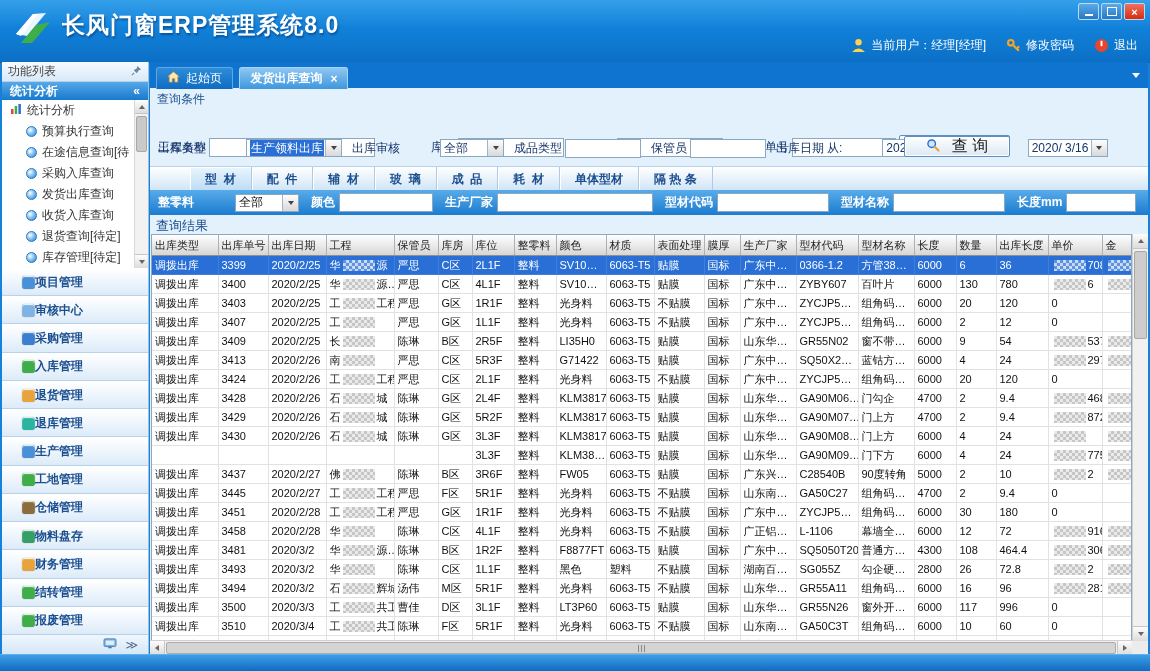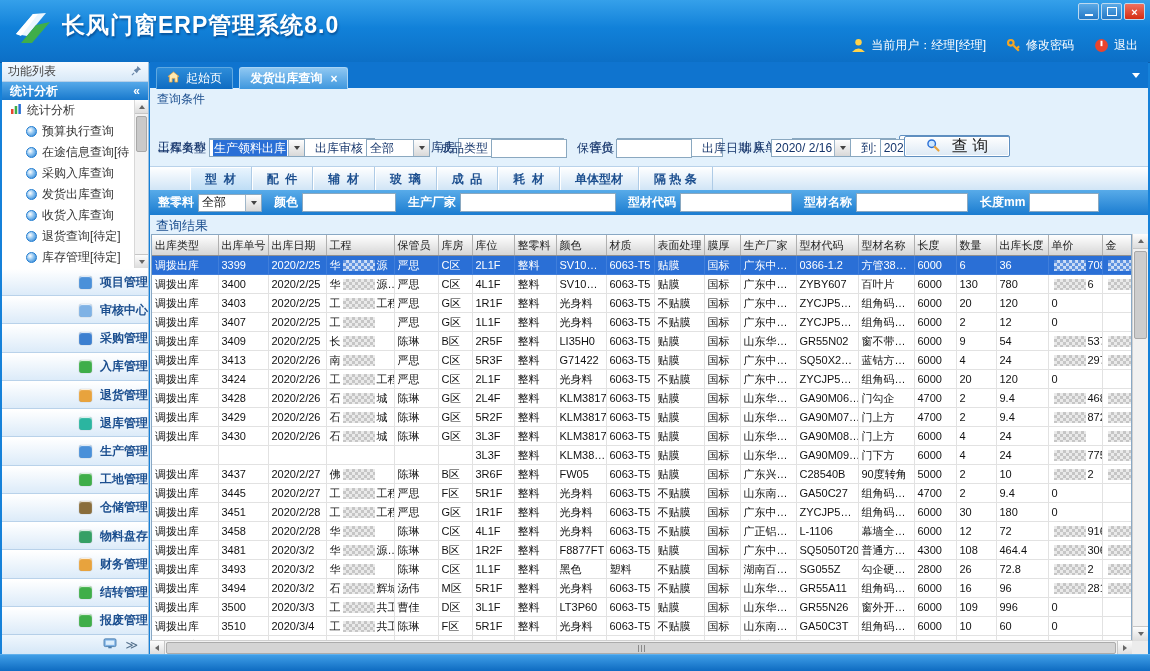--- a/index.html
+++ b/index.html
@@ -36,23 +36,23 @@
     background:radial-gradient(circle at 35% 35%,#ffffff 0%,#8cc2ef 45%,#1f7bd0 100%);border:1px solid #1f7bd0;}
   .treescroll{position:absolute;top:38px;right:0;width:13px;height:168px;background:#f2f2f2;border-left:1px solid #d8d8d8;}
   .tscroll-btn{height:13px;display:flex;align-items:center;justify-content:center;background:linear-gradient(#fdfdfd,#dcdcdc);border-bottom:1px solid #c6c6c6;}
   .tscroll-btn.bottom{position:absolute;bottom:0;left:0;right:0;border-top:1px solid #c6c6c6;border-bottom:none;}
   .tthumb{margin:2px 1px;height:34px;background:#c9c9c9;border:1px solid #a8a8a8;border-radius:2px;}
   .tri-up{width:0;height:0;border-left:3px solid transparent;border-right:3px solid transparent;border-bottom:4px solid #666;}
   .tri-down{width:0;height:0;border-left:3px solid transparent;border-right:3px solid transparent;border-top:4px solid #666;}
   .tri-left{width:0;height:0;border-top:3px solid transparent;border-bottom:3px solid transparent;border-right:4px solid #666;}
   .tri-right{width:0;height:0;border-top:3px solid transparent;border-bottom:3px solid transparent;border-left:4px solid #666;}
   .accordion{position:absolute;top:206px;left:0;right:0;bottom:20px;display:flex;flex-direction:column;}
-  .acc-item{flex:1;display:flex;align-items:center;gap:8px;
+  .acc-item{flex:1;display:flex;align-items:center;padding-left:20px;
     background:linear-gradient(#ffffff,#dcebf9);border-bottom:1px solid #b9d2ea;border-top:1px solid #fff;
-    font-size:12px;font-weight:bold;color:#1c4f8f;cursor:pointer;justify-content:flex-end;}
+    font-size:12px;font-weight:bold;color:#1c4f8f;cursor:pointer;}
   .acc-icon{width:13px;height:13px;border-radius:3px;box-shadow:inset 0 1px 1px rgba(255,255,255,.9),0 0 1px rgba(0,0,0,.45);}
   .sidestrip{position:absolute;bottom:0;left:0;right:0;height:20px;display:flex;align-items:center;justify-content:flex-end;
     gap:8px;padding-right:10px;background:linear-gradient(#f0f7fd,#d3e6f7);border-top:1px solid #b5cfe8;color:#55718d;font-size:12px;}
 
   
   .content{position:absolute;top:62px;left:150px;right:2px;bottom:16px;background:#e3f1fc;}
   .tabstrip{position:absolute;top:0;left:0;right:0;height:26px;background:#0f74cf;}
   .tab{display:inline-flex;align-items:center;gap:6px;height:21px;margin-top:5px;padding:0 10px;
     border-radius:3px 3px 0 0;color:#fff;font-size:12px;vertical-align:bottom;}
   .tab.home{margin-left:6px;background:linear-gradient(#2d8cd9,#0f6cc2);border:1px solid #5fa8e0;border-bottom:none;}
@@ -61,21 +61,21 @@
   .strip-caret{position:absolute;right:8px;top:11px;border-left:4px solid transparent;border-right:4px solid transparent;border-top:5px solid #fff;}
 
   .querypanel{position:absolute;top:26px;left:0;right:0;height:78px;border-bottom:1px solid #b9d4ea;}
   .qtitle{position:absolute;top:3px;left:7px;font-size:12px;color:#1c4f8f;}
   .qrow{position:absolute;left:0;right:0;height:24px;display:flex;align-items:center;font-size:12px;color:#15356b;}
   .qrow1{top:20px;margin-top:27px;} .qrow2{top:48px;}
   .qrow > *{flex:0 0 auto;}
   .qlabel{margin-left:10px;margin-right:3px;white-space:nowrap;}
   .qlabel.first{margin-left:8px;}
   .tbox{height:17px;border:1px solid #8aa8c0;background:#fff;font-size:12px;padding:0 2px;}
-  .selbox{display:inline-flex;align-items:stretch;height:18px;background:#fff;border:1px solid #8aa8c0;box-sizing:border-box;}
+  .selbox{display:inline-flex;align-items:stretch;height:18px;background:#fff;border:1px solid #8aa8c0;box-sizing:border-box;margin-left:37px;}
   .selbox .val{flex:1;display:flex;align-items:center;padding:0 3px;font-size:12px;white-space:nowrap;overflow:hidden;}
   .selbox.hl .val span{background:#2a6fd6;color:#fff;padding:0 1px;}
   .ddbtn{width:15px;display:flex;align-items:center;justify-content:center;
     background:linear-gradient(#fefefe,#d8d8d8);border-left:1px solid #9fb6c9;}
   .ddbtn i{border-left:3.5px solid transparent;border-right:3.5px solid transparent;border-top:4px solid #444;}
   .radio{width:12px;height:12px;border-radius:50%;border:1px solid #2a6fd6;background:#fff;margin-left:14px;position:relative;}
   .radio.on::after{content:'';position:absolute;left:2px;top:2px;width:6px;height:6px;border-radius:50%;background:#2a6fd6;}
   .rlabel{margin-left:3px;}
   .btn{display:inline-flex;align-items:center;justify-content:center;gap:12px;height:21px;padding:0 9px;
     border:1px solid #5f8fc0;border-radius:2px;background:linear-gradient(#fefefe,#dce9f5);
@@ -895,21 +895,21 @@
               <td>3L1F</td>
               <td>整料</td>
               <td>LT3P60</td>
               <td>6063-T5</td>
               <td>贴膜</td>
               <td>国标</td>
               <td>山东华…</td>
               <td>GR55N26</td>
               <td>窗外开…</td>
               <td>6000</td>
-              <td>109</td>
+              <td>117</td>
               <td>996</td>
               <td>0</td>
               <td></td>
             </tr>
             <tr>
               <td>调拨出库</td>
               <td>3510</td>
               <td>2020/3/4</td>
               <td><span>工</span><span class="mosaic"></span><span>共工程</span></td>
               <td>陈琳</td>

